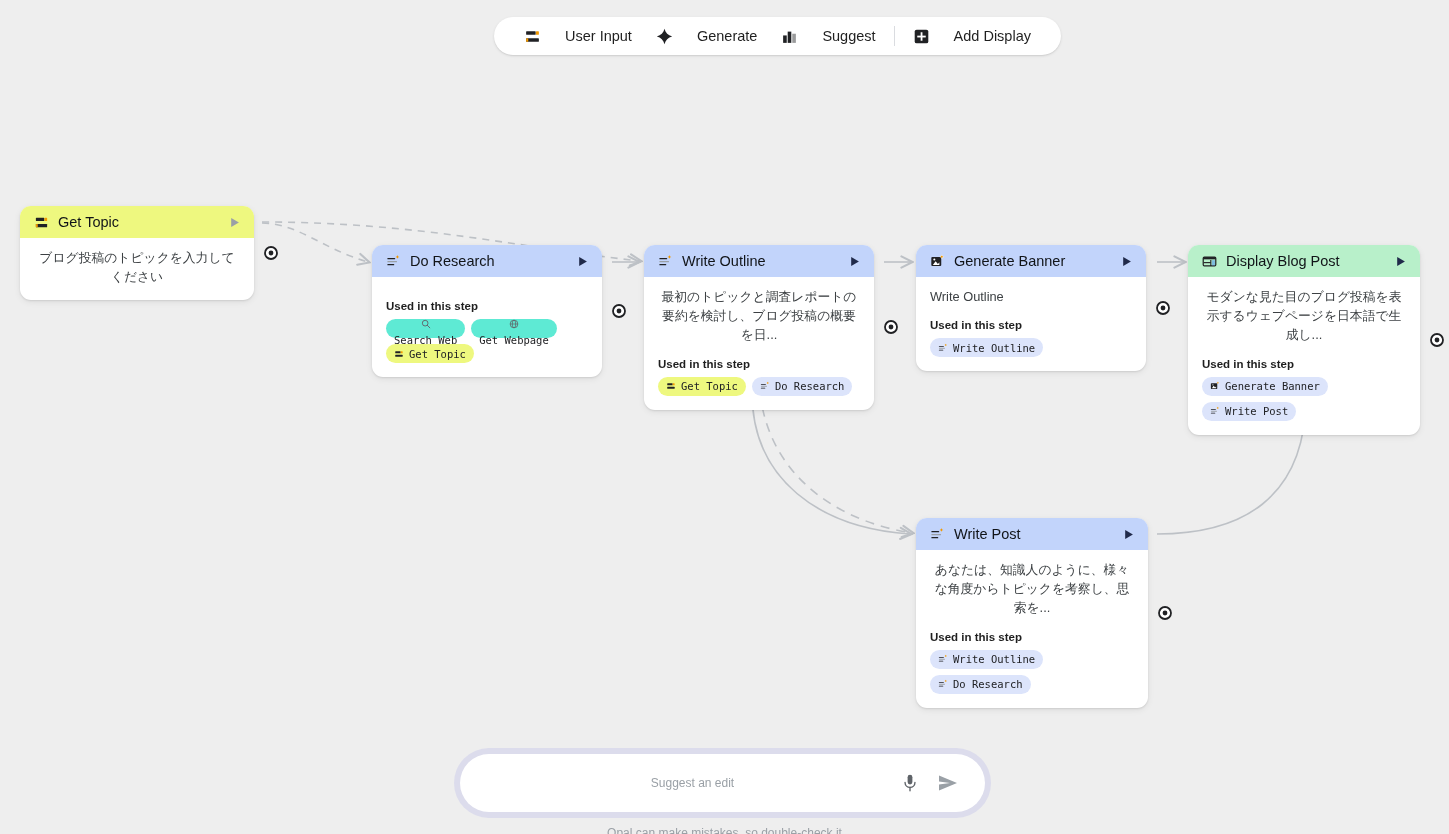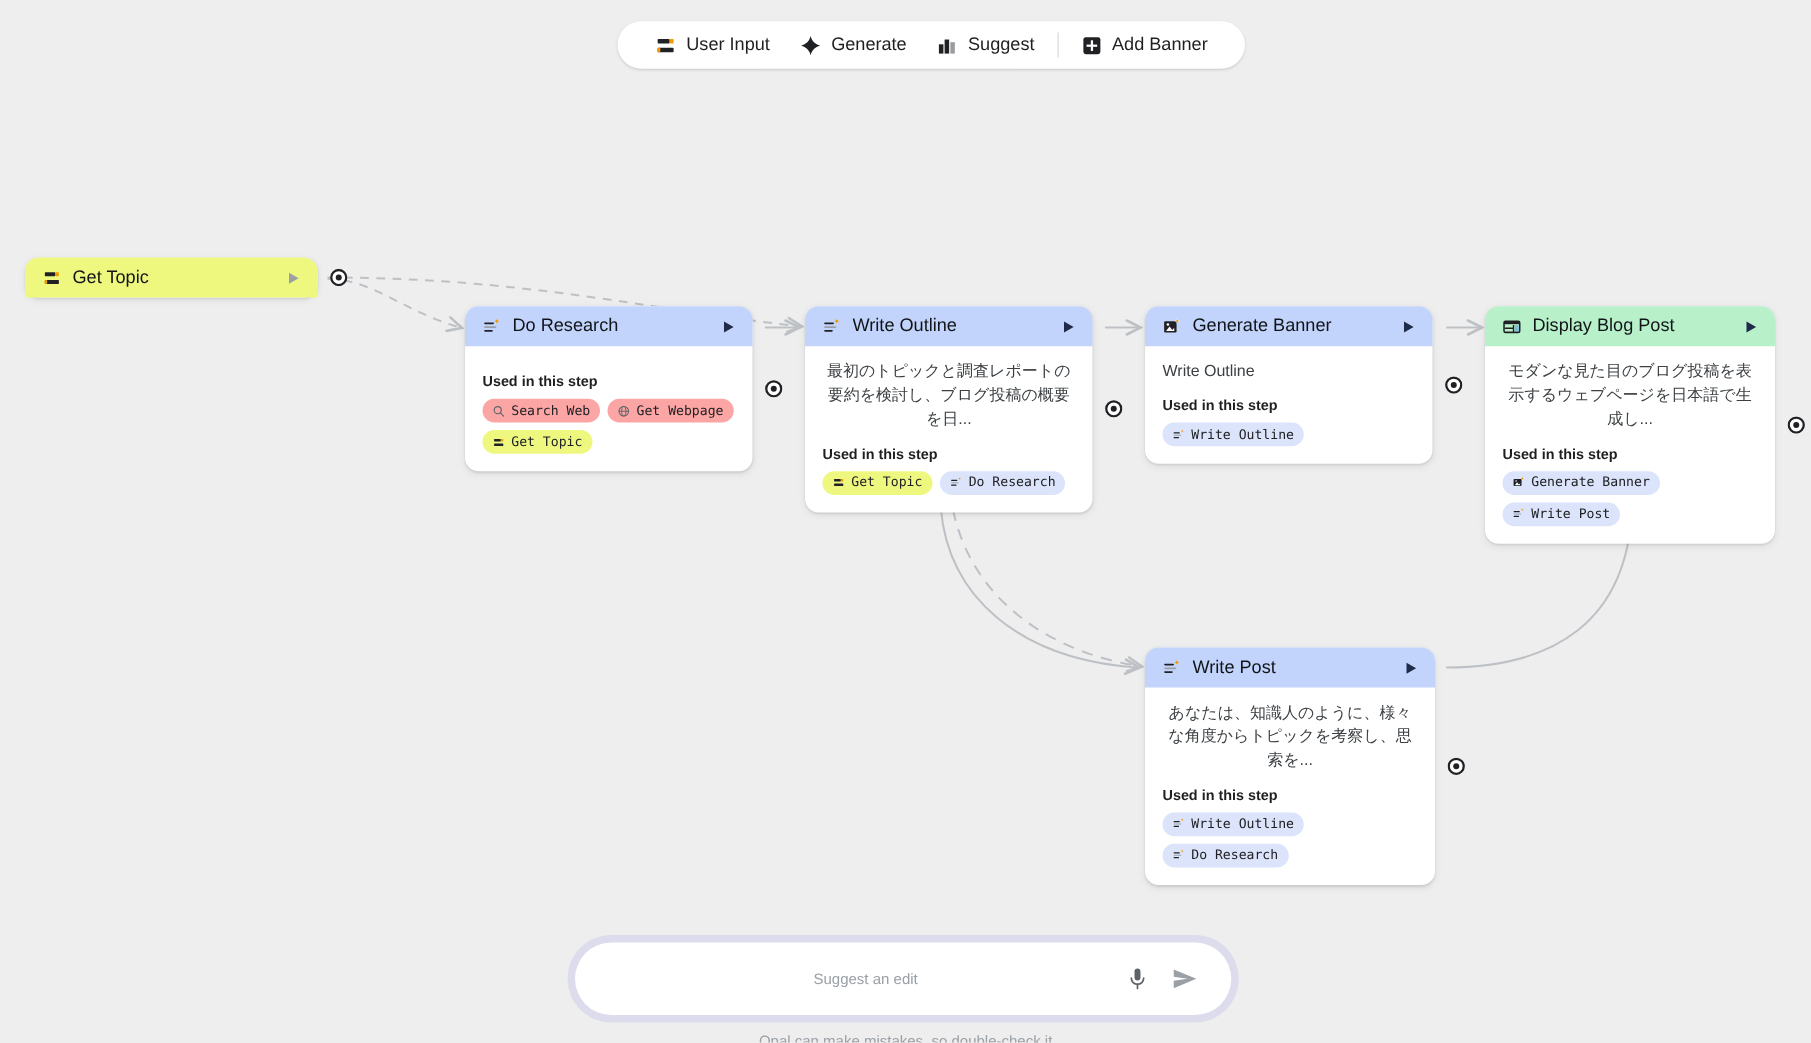--- a/index.html
+++ b/index.html
@@ -31,21 +31,21 @@
     background: #ffffff;
     border-radius: 19px;
     display: flex;
     align-items: center;
     padding: 0 18px;
     box-shadow: 0 1px 3px rgba(0,0,0,0.10), 0 1px 1px rgba(0,0,0,0.05);
     z-index: 40;
   }
   .tb-item {
     display: flex; align-items: center;
-    gap: 8px;
+    gap: 24px;
     padding: 0 12px;
     height: 38px;
     cursor: pointer;
     font-size: 14.5px;
     color: #1f1f1f;
     white-space: nowrap;
   }
   .tb-sep {
     width: 1px; height: 20px;
     background: #dadce0;
@@ -114,21 +114,21 @@
     height: 19px;
     padding: 0 8px;
     border-radius: 10px;
     font-family: "DejaVu Sans Mono", monospace;
     font-size: 10.5px;
     color: #202124;
     white-space: nowrap;
     cursor: pointer;
   }
   .chip .c-ico { display:flex; align-items:center; justify-content:center; width:10px; height:10px; flex:0 0 auto;}
-  .chip.grey   { background: #fca5a5; }
+  .chip.grey   { background: #5eead4; flex-direction: column; }
   .chip.yellow { background: #eef87f; }
   .chip.blue   { background: #dce4fb; }
 
   
   #prompt-wrap {
     position: absolute;
     left: 454px; top: 748px;
     width: 537px; height: 70px;
     background: #dcdcec;
     border-radius: 35px;
@@ -228,21 +228,21 @@
     <div class="tb-sep"></div>
 
     <div class="tb-item">
       <span class="tb-ico">
         <svg width="17" height="17" viewBox="0 0 16 16">
           <rect x="1.6" y="1.6" width="12.8" height="12.8" rx="1.8" fill="#202124"></rect>
           <rect x="7.2" y="4" width="1.7" height="8" fill="#ffffff"></rect>
           <rect x="4" y="7.2" width="8" height="1.7" fill="#ffffff"></rect>
         </svg>
       </span>
-      <span>Add Banner</span>
+      <span>Add Display</span>
     </div>
   </div>
 
   <div class="node" style="left:20px; top:206px; width:234px;">
     <div class="node-head" style="background:#eef87f;">
       <span class="h-ico">
         <svg width="15" height="15" viewBox="0 0 16 16">
           <rect x="2" y="3" width="9" height="3.4" rx="0.6" fill="#202124"></rect>
           <rect x="11.2" y="3" width="2.8" height="3.4" rx="0.6" fill="#f29900"></rect>
           <rect x="2" y="9.6" width="12" height="3.4" rx="0.6" fill="#202124"></rect>
@@ -254,20 +254,23 @@
         <svg width="11" height="11" viewBox="0 0 10 10">
             <path d="M2,1 L9,5 L2,9 Z" fill="#9aa0a6"></path>
           </svg>
       </span>
       <span class="port">
         <svg width="14" height="14" viewBox="0 0 14 14">
           <circle cx="7" cy="7" r="6" fill="#ffffff" stroke="#202124" stroke-width="1.8"></circle>
           <circle cx="7" cy="7" r="2.4" fill="#202124"></circle>
         </svg>
       </span>
+    </div>
+    <div class="node-body">
+      <div class="node-desc">ブログ投稿のトピックを入力してください</div>
     </div>
   </div>
 
   <div class="node" style="left:372px; top:245px; width:230px;">
     <div class="node-head" style="background:#c2d4fb;">
       <span class="h-ico">
         <svg width="15" height="15" viewBox="0 0 16 16">
           <rect x="1.4" y="4.2" width="8.4" height="1.5" rx="0.7" fill="#202124"></rect>
           <rect x="1.4" y="7.4" width="10.4" height="1.5" rx="0.7" fill="#9aa0a6"></rect>
           <rect x="1.4" y="10.6" width="7.4" height="1.5" rx="0.7" fill="#202124"></rect>

